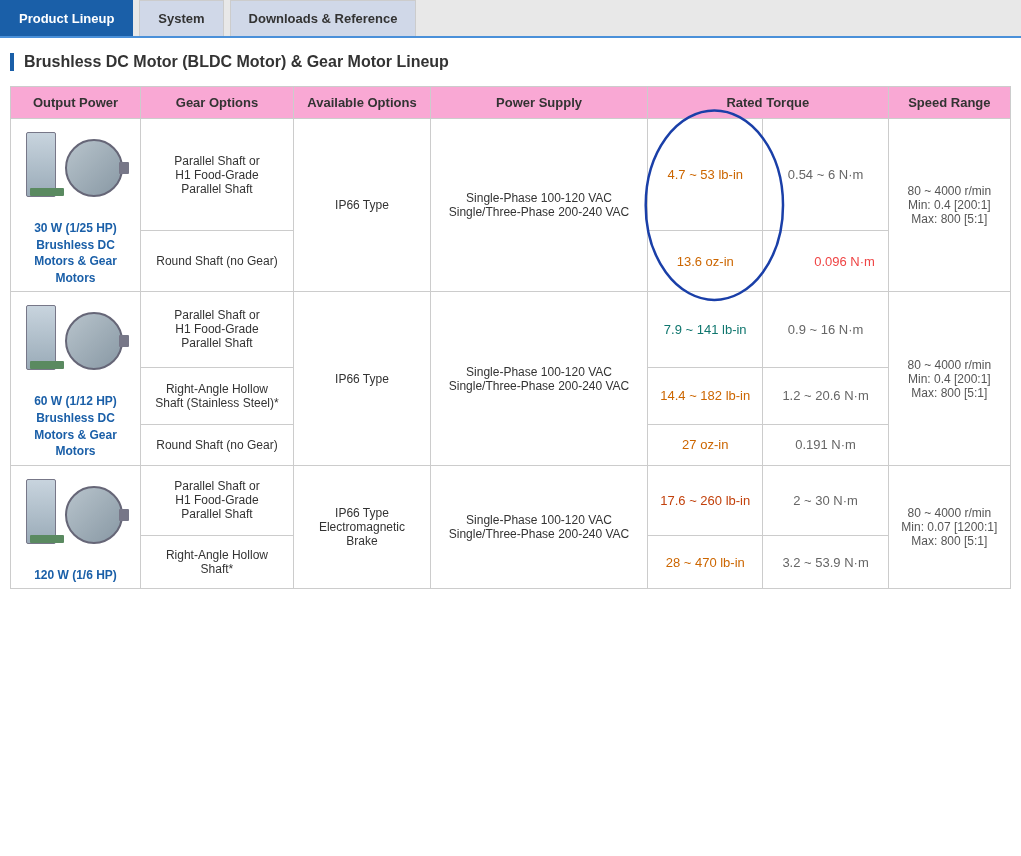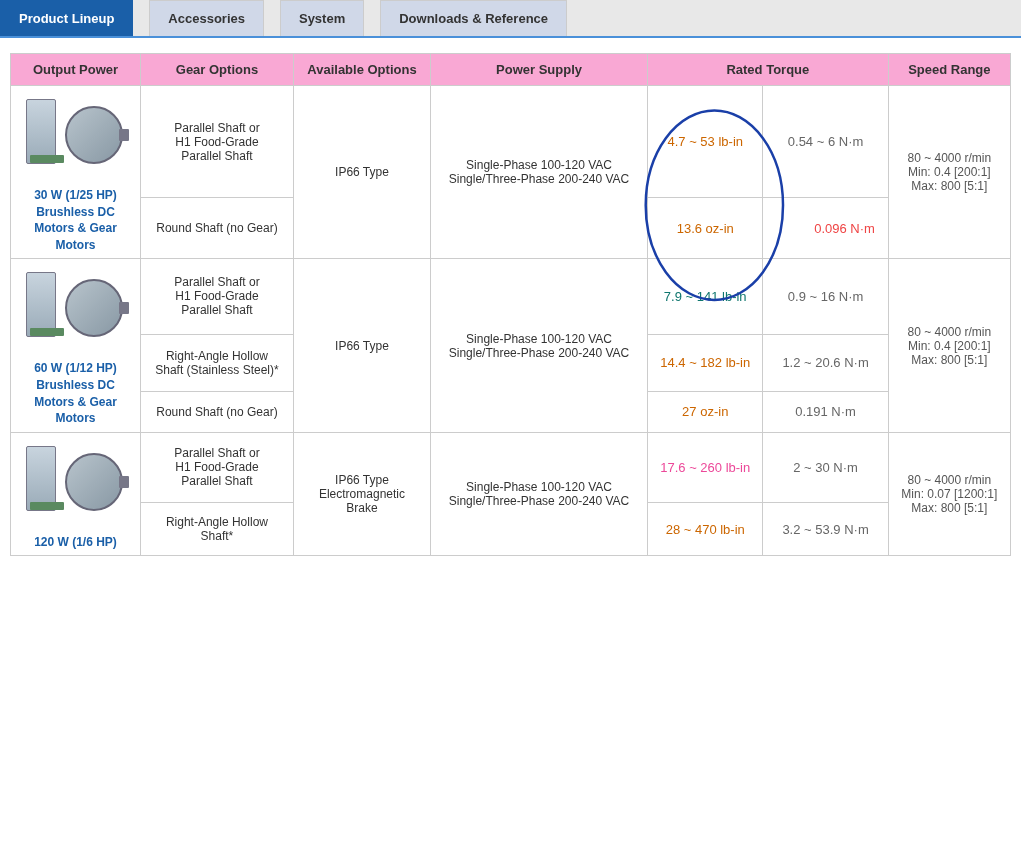--- a/index.html
+++ b/index.html
@@ -7,21 +7,21 @@
 
     
     .tabs { display: flex; background: #e8e8e8; border-bottom: 2px solid #4a90d9; }
     .tab {
       padding: 10px 18px;
       cursor: pointer;
       font-size: 13px;
       font-weight: bold;
       border: 1px solid #ccc;
       border-bottom: none;
-      margin-right: 16px;
+      margin-right: 6px;
       background: #d0d8e8;
       color: #333;
     }
     .tab.active {
       background: #1a5fa8;
       color: #fff;
       border-color: #1a5fa8;
     }
 
     
@@ -111,26 +111,26 @@
     
     td.power-col {
       font-size: 12px;
     }
   </style>
 </head>
 <body>
 
 <div class="tabs">
   <div class="tab active">Product Lineup</div>
-  <div class="tab">Accessories</div>
   <div class="tab">System</div>
   <div class="tab">Downloads &amp; Reference</div>
 </div>
 
 <div class="page-content" style="position: relative;">
+  <div class="section-title">Brushless DC Motor (BLDC Motor) &amp; Gear Motor Lineup</div>
 
   <table>
     <thead>
       <tr>
         <th>Output Power</th>
         <th>Gear Options</th>
         <th>Available Options</th>
         <th>Power Supply</th>
         <th colspan="2">Rated Torque</th>
         <th>Speed Range</th>
@@ -202,21 +202,21 @@
               <div style="position: absolute; right: 2px; top: 38px; width: 10px; height: 12px; background: rgb(119, 119, 136); border-radius: 1px;"></div>
             </div><a class="product-link">120 W (1/6 HP)</a></td>
           <td class="gear-col" style="white-space: pre-line;">Parallel Shaft or
 H1 Food-Grade
 Parallel Shaft</td>
           <td rowspan="2" class="avail-col" style="white-space: pre-line;">IP66 Type
 Electromagnetic
 Brake</td>
           <td rowspan="2" class="power-col" style="white-space: pre-line;">Single-Phase 100-120 VAC
 Single/Three-Phase 200-240 VAC</td>
-          <td class="torque-col" style="color: #ec4899;">17.6 ~ 260 lb-in</td>
+          <td class="torque-col" style="color: #c2410c;">17.6 ~ 260 lb-in</td>
           <td class="nm-col" style="color: rgb(102, 102, 102);">2 ~ 30 N·m</td>
           <td rowspan="2" class="speed-col" style="white-space: pre-line; font-size: 12px;">80 ~ 4000 r/min
 Min: 0.07 [1200:1]
 Max: 800 [5:1]</td>
         </tr>
         <tr>
           <td class="gear-col" style="white-space: pre-line;">Right-Angle Hollow
 Shaft*</td>
           <td class="torque-col" style="color: rgb(204, 102, 0);">28 ~ 470 lb-in</td>
           <td class="nm-col" style="color: rgb(102, 102, 102);">3.2 ~ 53.9 N·m</td>

